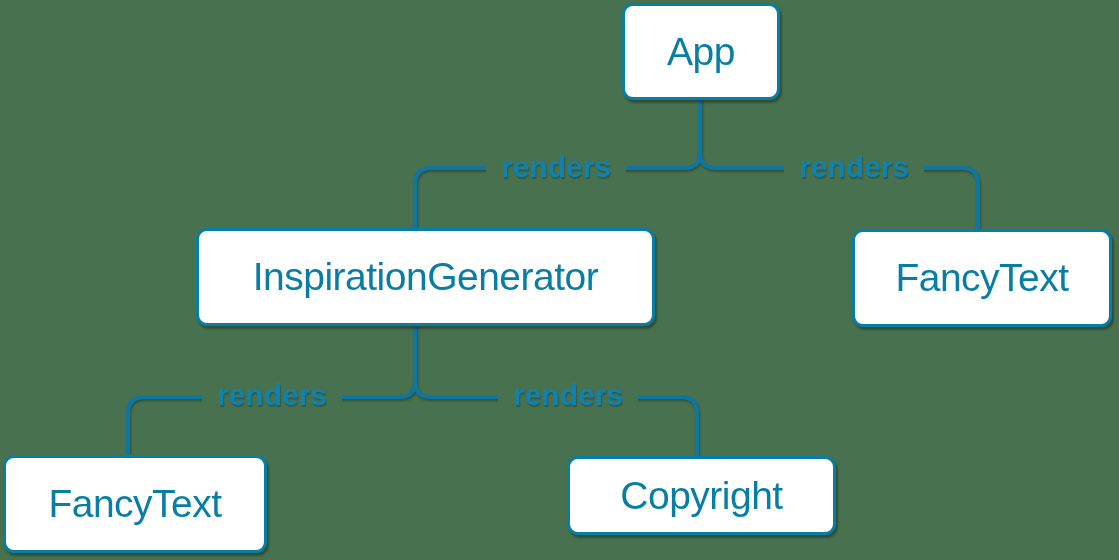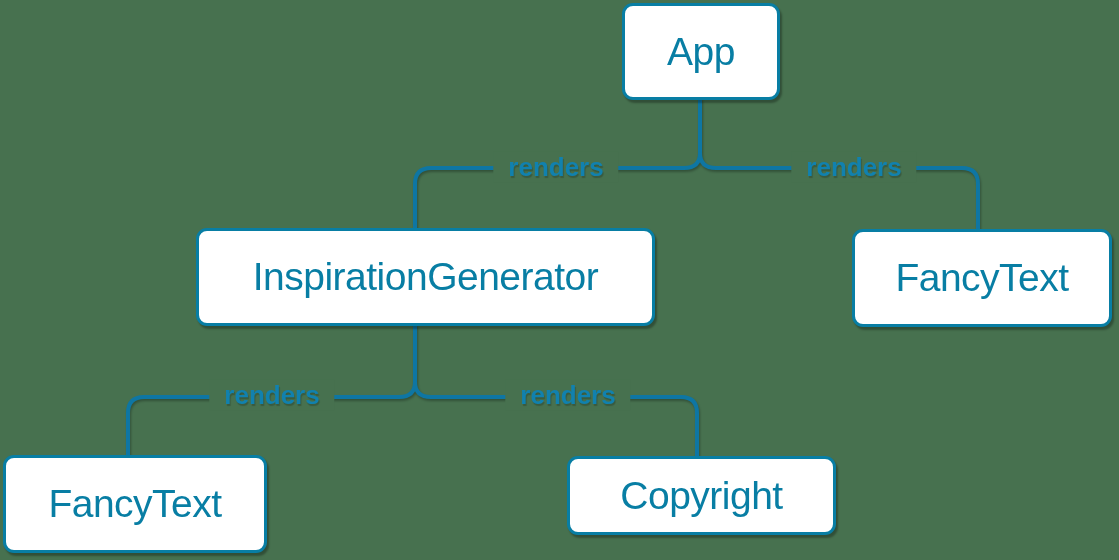--- a/index.html
+++ b/index.html
@@ -44,21 +44,21 @@
   .node-inspiration-generator{left:196px;top:228px;width:459px;height:98px;}
   .node-fancy-text-top{left:852px;top:229px;width:260px;height:98px;}
   .node-fancy-text-bottom{left:3px;top:455px;width:264px;height:98px;}
   .node-copyright{left:567px;top:456px;width:269px;height:79px;}
   .edge-label{
     position:absolute;
     transform:translate(-50%,-52%);
     background:var(--background);
     padding:0 15px;
     color:var(--edge-label);
-    font-size:26px;
+    font-size:30px;
     font-weight:600;
     text-shadow:1px 2px 1px rgba(0,0,0,0.2);
     white-space:nowrap;
   }
   .edge-label-0{left:556px;top:168px;}
   .edge-label-1{left:854px;top:168px;}
   .edge-label-2{left:272px;top:396px;}
   .edge-label-3{left:568px;top:396px;}
 </style>
 </head>

